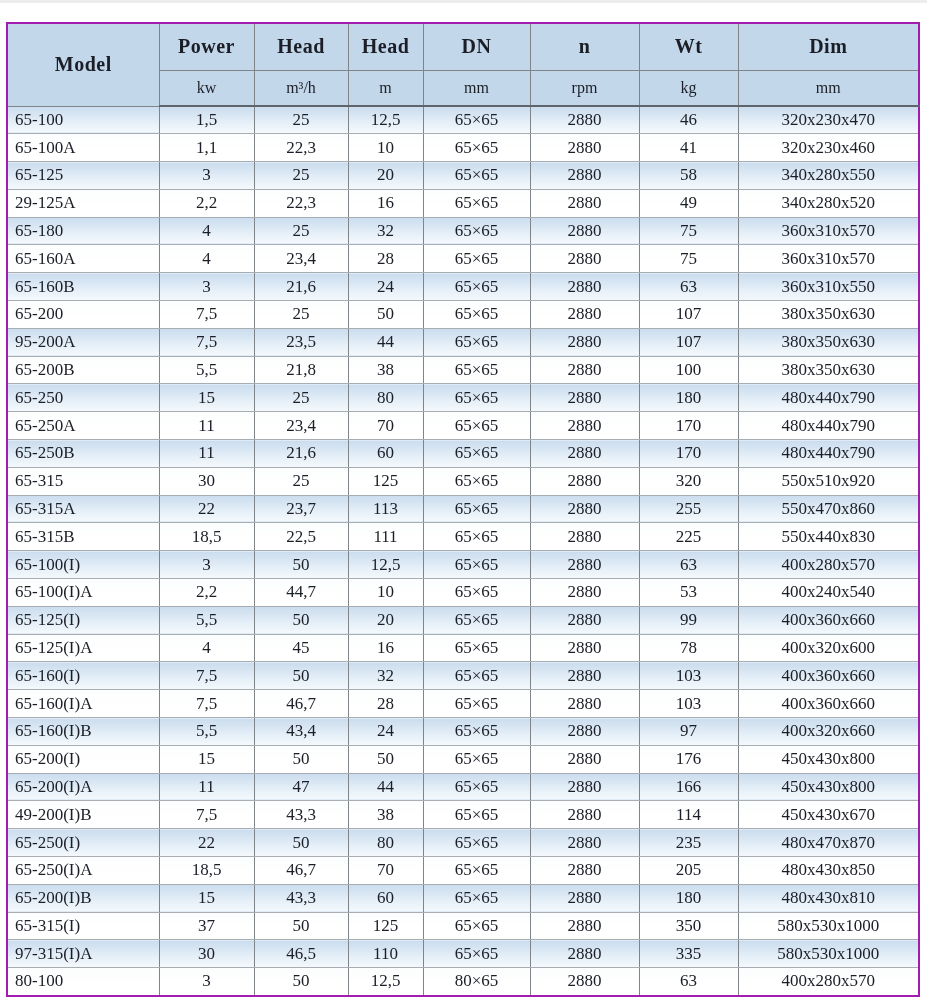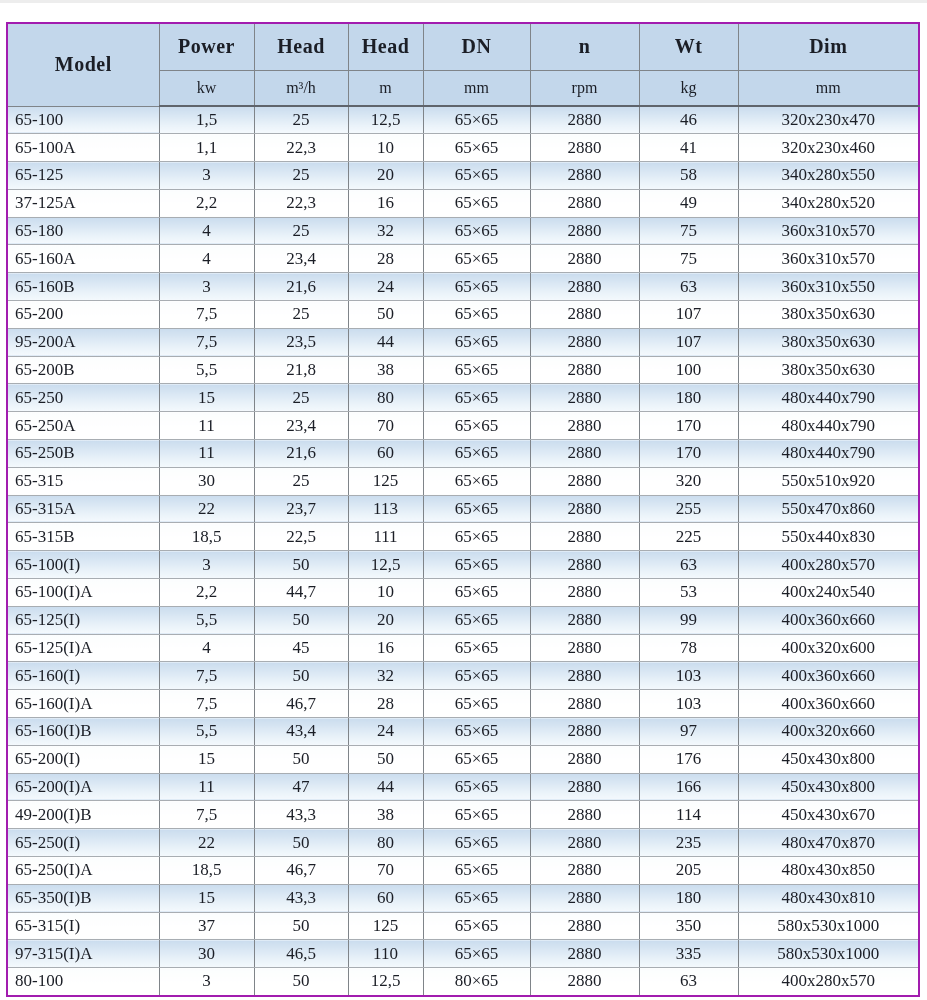--- a/index.html
+++ b/index.html
@@ -132,21 +132,21 @@
           <td class="model-cell">65-125</td>
           <td>3</td>
           <td>25</td>
           <td>20</td>
           <td>65×65</td>
           <td>2880</td>
           <td>58</td>
           <td>340x280x550</td>
         </tr>
         <tr class="stripe-white">
-          <td class="model-cell">37-125A</td>
+          <td class="model-cell">29-125A</td>
           <td>2,2</td>
           <td>22,3</td>
           <td>16</td>
           <td>65×65</td>
           <td>2880</td>
           <td>49</td>
           <td>340x280x520</td>
         </tr>
         <tr class="stripe-blue">
           <td class="model-cell">65-180</td>
@@ -382,21 +382,21 @@
           <td class="model-cell">65-250(I)A</td>
           <td>18,5</td>
           <td>46,7</td>
           <td>70</td>
           <td>65×65</td>
           <td>2880</td>
           <td>205</td>
           <td>480x430x850</td>
         </tr>
         <tr class="stripe-blue">
-          <td class="model-cell">65-350(I)B</td>
+          <td class="model-cell">65-200(I)B</td>
           <td>15</td>
           <td>43,3</td>
           <td>60</td>
           <td>65×65</td>
           <td>2880</td>
           <td>180</td>
           <td>480x430x810</td>
         </tr>
         <tr class="stripe-white">
           <td class="model-cell">65-315(I)</td>

